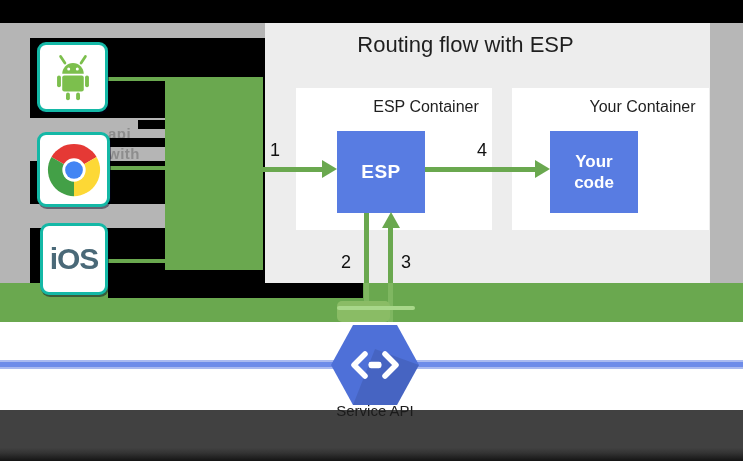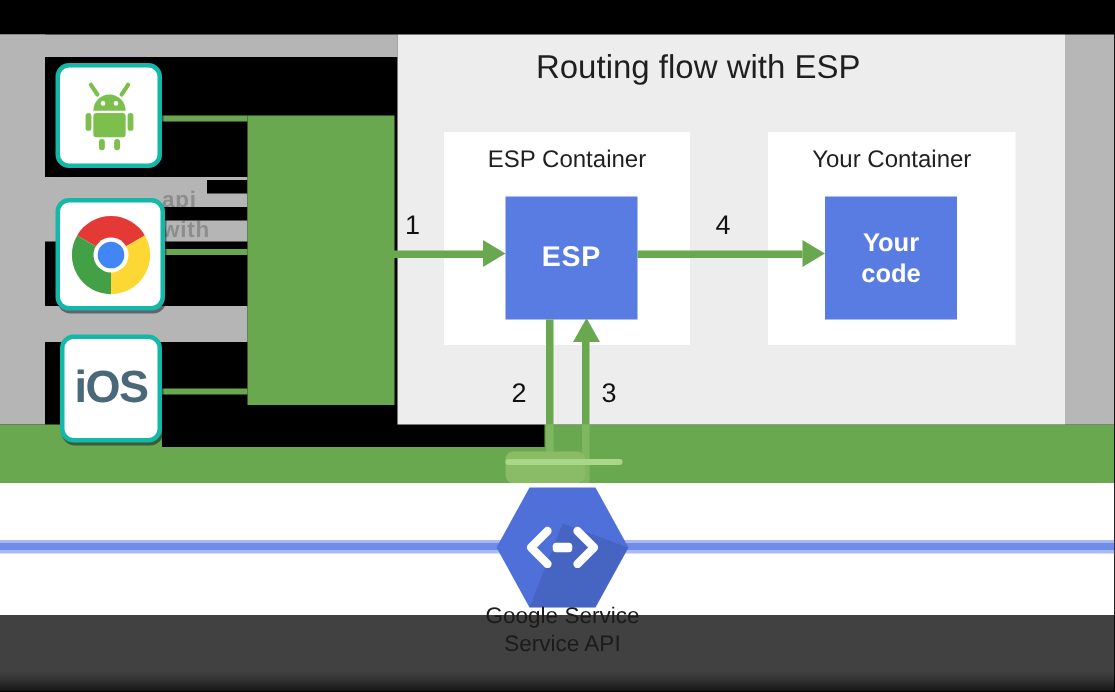--- a/index.html
+++ b/index.html
@@ -35,21 +35,21 @@
           display:flex;align-items:center;justify-content:center;box-shadow:1px 2px 0 rgba(0,0,30,.45);}
   .client-android{left:37px;top:42px;width:71px;height:70px;}
   .client-chrome{left:37px;top:132px;width:73px;height:75px;}
   .client-ios{left:40px;top:223px;width:68px;height:72px;}
   .ios-label{color:#4a6978;font-size:30px;font-weight:bold;letter-spacing:-1px;}
 
   
   .panel{left:265px;top:23px;width:445px;height:260px;background:#ededed;}
   .right-strip{left:710px;top:23px;width:33px;height:260px;background:#b7b7b7;}
   .panel-title{left:265px;top:32px;width:401px;text-align:center;font-size:22px;color:#1f1f1f;}
-  .container-box{background:#fff;}
+  .container-box{background:#fff;padding-left:32px;}
   .esp-container{left:296px;top:88px;width:164px;height:142px;}
   .your-container{left:512px;top:88px;width:165px;height:142px;}
   .container-label{width:100%;text-align:center;top:10px;font-size:16px;color:#1f1f1f;position:absolute;}
   .blue-box{background:#587ce2;color:#fff;font-weight:bold;display:flex;align-items:center;
             justify-content:center;text-align:center;}
   .esp-box{left:337px;top:131px;width:88px;height:82px;font-size:19px;letter-spacing:.5px;}
   .your-code-box{left:550px;top:131px;width:88px;height:82px;font-size:17px;line-height:1.25;}
 
   
   .hline{height:5px;background:#6aa84f;}
@@ -187,17 +187,16 @@
       <g stroke="#fff" stroke-width="5.5" fill="none" stroke-linecap="round" stroke-linejoin="round">
         <path d="M34 31 L23 42 L34 53"></path>
         <path d="M54 31 L65 42 L54 53"></path>
       </g>
       <rect x="37.5" y="38.8" width="13" height="6.4" rx="2.4" fill="#fff"></rect>
     </svg>
   </div>
 
   <div class="abs dark-bar"></div>
   <div class="abs caption">
-    <div>Google Service</div>
     <div>Service API</div>
   </div>
 
 </div>
 
 </body></html>

